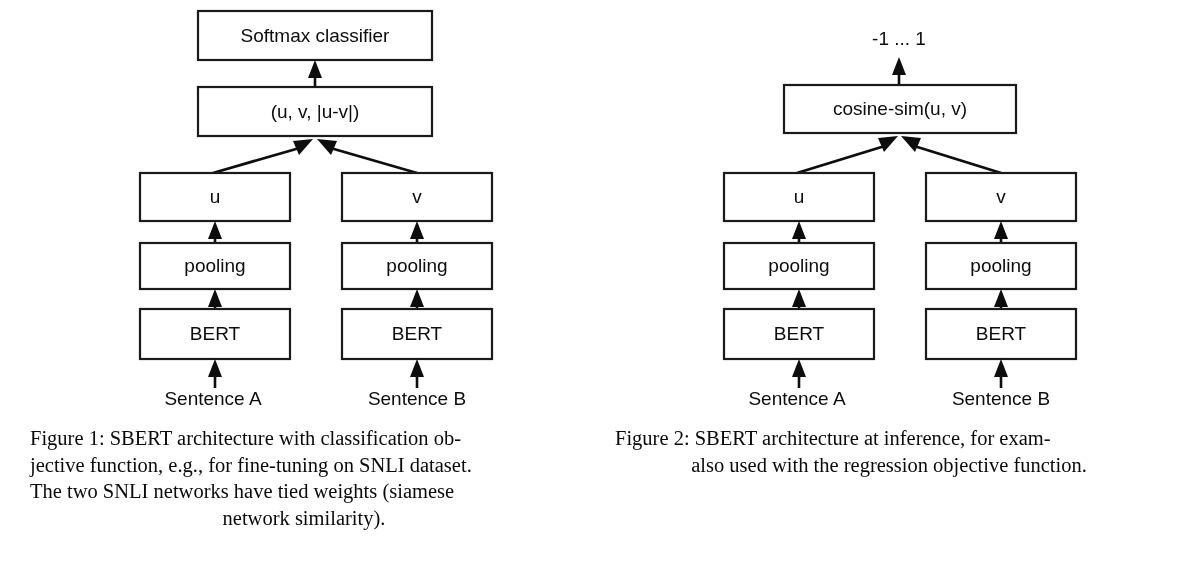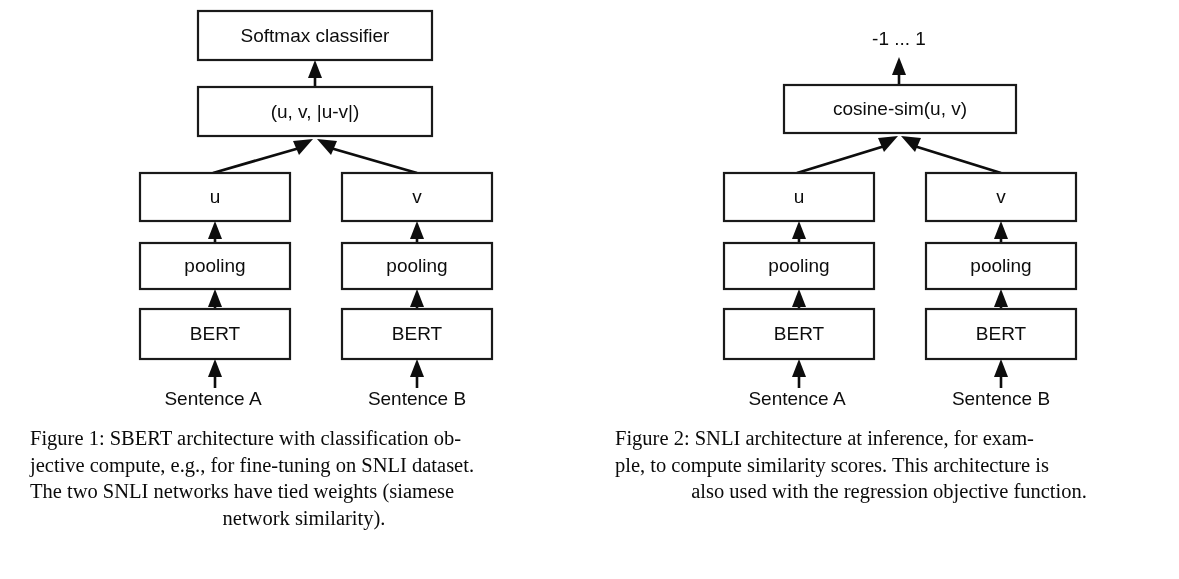--- a/index.html
+++ b/index.html
@@ -248,23 +248,22 @@
 
     <text class="leaf-label" x="199" y="405">Sentence A</text>
     <text class="leaf-label" x="403" y="405">Sentence B</text>
   </svg>
 </div>
 
 <div class="captions">
 
   <div class="caption" id="caption-left">
     <p>Figure 1: SBERT architecture with classification ob-</p>
-    <p>jective compute, e.g., for fine-tuning on SNLI dataset.</p>
+    <p>jective function, e.g., for fine-tuning on SNLI dataset.</p>
     <p>The two SNLI networks have tied weights (siamese</p>
     <p class="lastline">network similarity).</p>
   </div>
 
   <div class="caption" id="caption-right">
-    <p>Figure 2: SNLI architecture at inference, for exam-</p>
-    <p>ple, to compute similarity scores. This architecture is</p>
+    <p>Figure 2: SBERT architecture at inference, for exam-</p>
     <p class="lastline">also used with the regression objective function.</p>
   </div>
 </div>
 
 </body></html>

